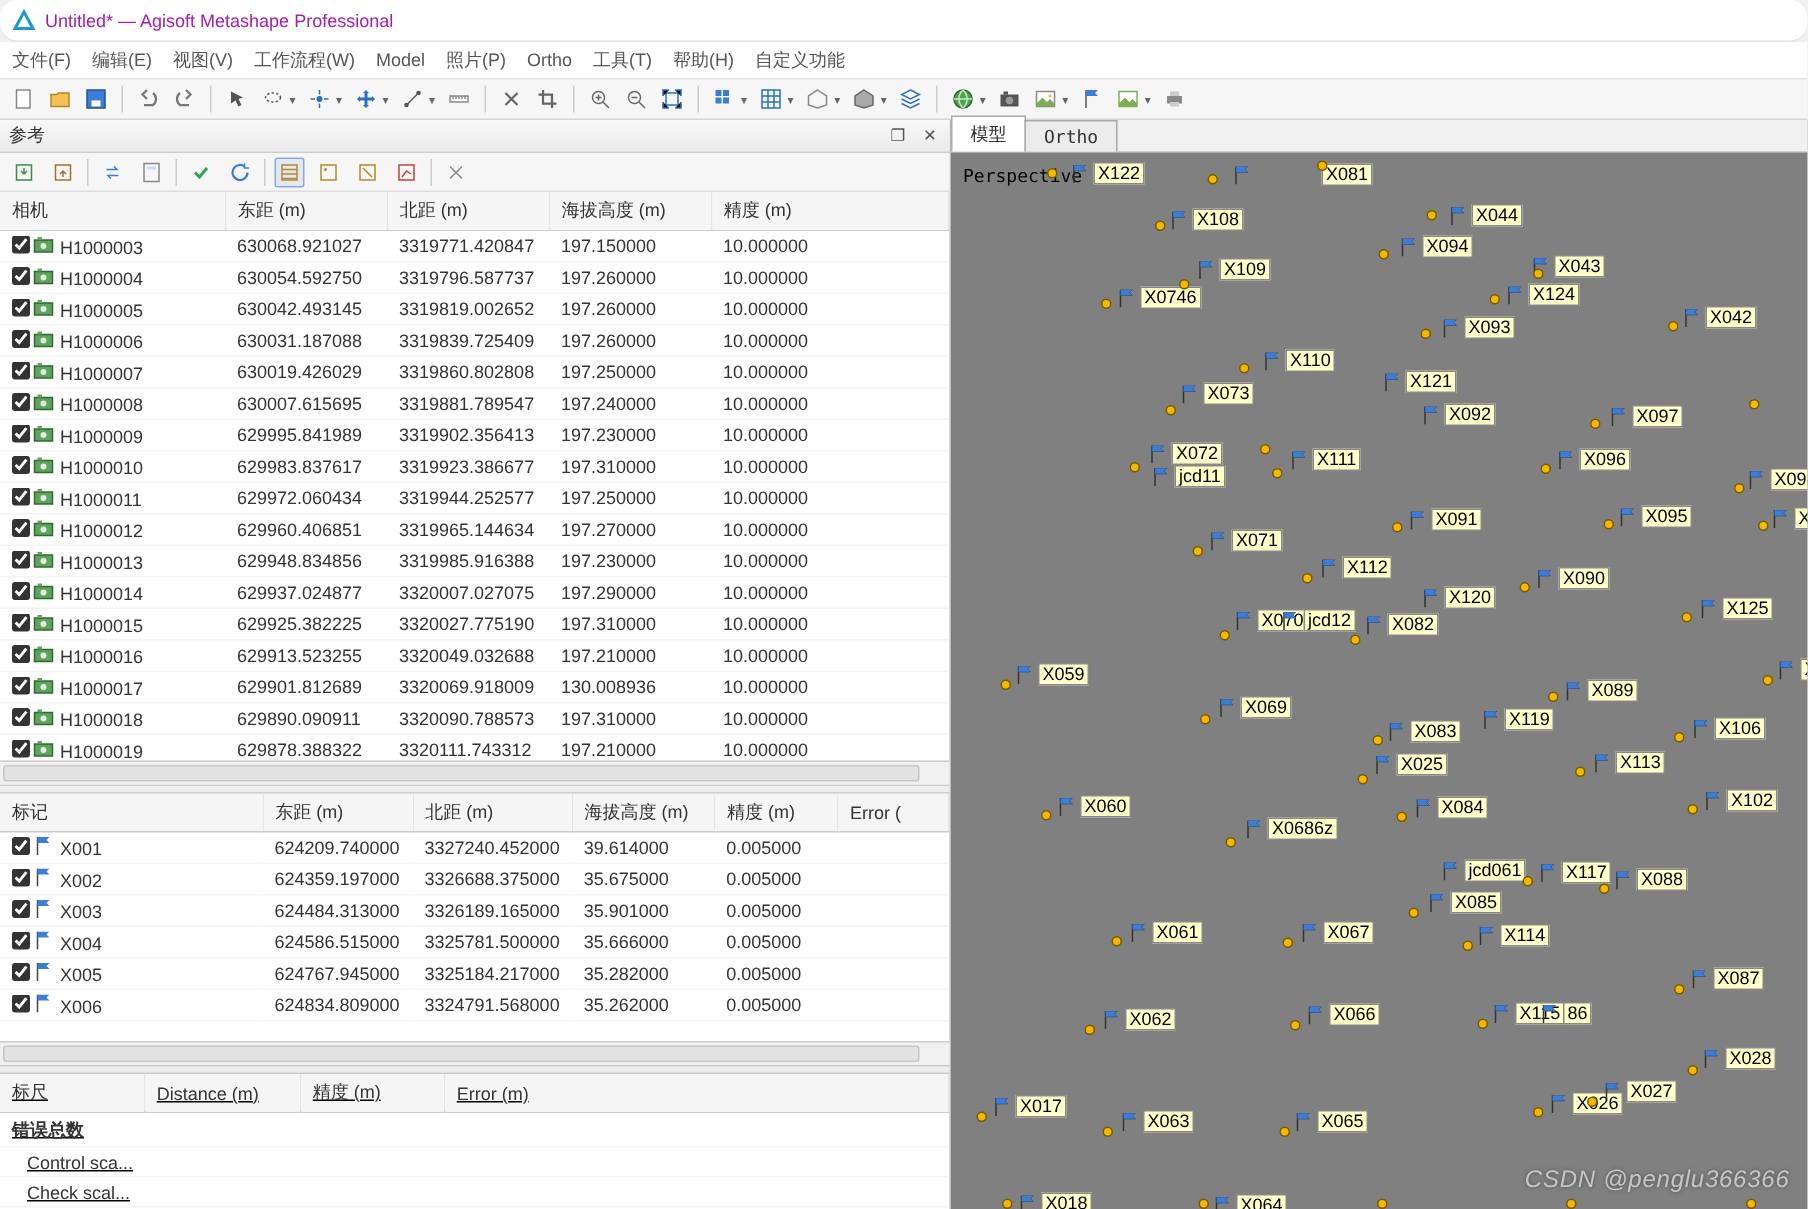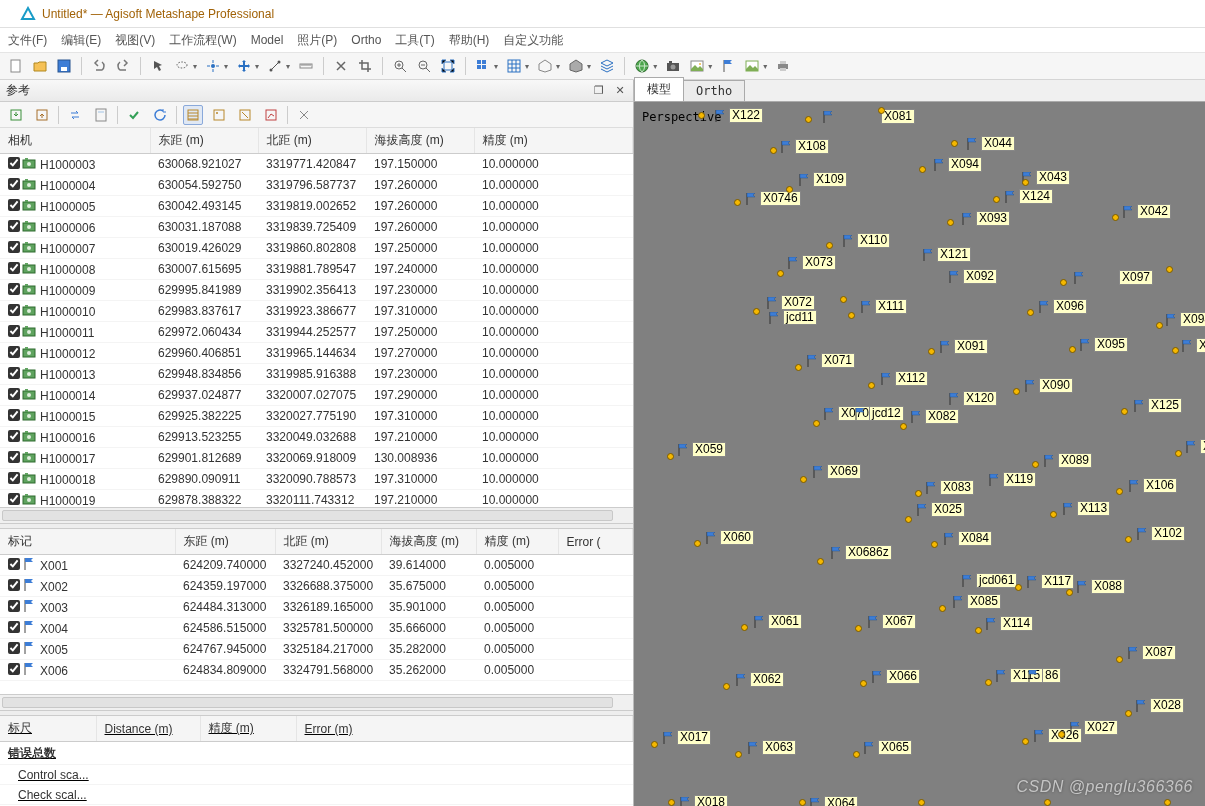--- a/index.html
+++ b/index.html
@@ -1,17 +1,17 @@
 <!DOCTYPE html>
 <html><head>
 <meta charset="utf-8">
 <style>
 * { margin:0; padding:0; box-sizing:border-box; font-family:"Microsoft YaHei","Segoe UI",Tahoma,sans-serif; font-size:12px; }
 body { width:1205px; height:806px; background:#f0f0f0; overflow:hidden; position:relative; }
-.titlebar { height:28px; background:#fff; display:flex; align-items:center; padding:0 20px; color:#a16207; border-bottom:1px solid #e0e0e0;}
+.titlebar { height:28px; background:#fff; display:flex; align-items:center; padding:0 8px; color:#a21caf; border-bottom:1px solid #e0e0e0;border-radius:12px;}
 .title-logo { width:16px; height:16px; margin-right:6px; display:inline-flex; align-items:center; justify-content:center;}
 .menubar { height:24px; background:#fff; display:flex; align-items:center; padding:0 8px; color:#555; }
 .menubar span { margin-right:14px; cursor:default; }
 .toolbar { height:28px; background:#f6f6f6; border-top:1px solid #e5e5e5; border-bottom:1px solid #d5d5d5; display:flex; align-items:center; padding:0 6px; gap:4px;}
 .toolbar .ico { width:20px; height:20px; display:inline-flex; align-items:center; justify-content:center; border:1px solid transparent; border-radius:3px; color:#555; cursor:pointer;}
 .toolbar .sep { width:1px; height:18px; background:#ccc; margin:0 3px;}
 .drop { font-size:8px; color:#666; margin-left:-3px; margin-right:2px;}
 
 .main { display:flex; height:calc(806px - 28px - 24px - 28px); }
 .leftcol { width:634px; display:flex; flex-direction:column; border-right:1px solid #bbb; background:#fff;}
@@ -831,21 +831,21 @@
         </div>
         <div class="marker" style="left: 313px; top: 167px;">
           <span class="mflag">
             <svg width="14" height="12">
               <path d="M3 0v12" stroke="#333"></path>
               <path d="M3 0h8l-2 2 2 2H3z" fill="#3d7dd6" stroke="#28548f" stroke-width="0.5"></path>
             </svg>
           </span>
           <span class="mlabel">X092</span>
         </div>
-        <div class="marker" style="left: 438px; top: 168px; gap: 31px;">
+        <div class="marker" style="left: 438px; top: 168px;">
           <span class="mflag">
             <svg width="14" height="12">
               <path d="M3 0v12" stroke="#333"></path>
               <path d="M3 0h8l-2 2 2 2H3z" fill="#3d7dd6" stroke="#28548f" stroke-width="0.5"></path>
             </svg>
           </span>
           <span class="mlabel">X097</span>
         </div>
         <div class="marker" style="left: 131px; top: 193px;">
           <span class="mflag">

